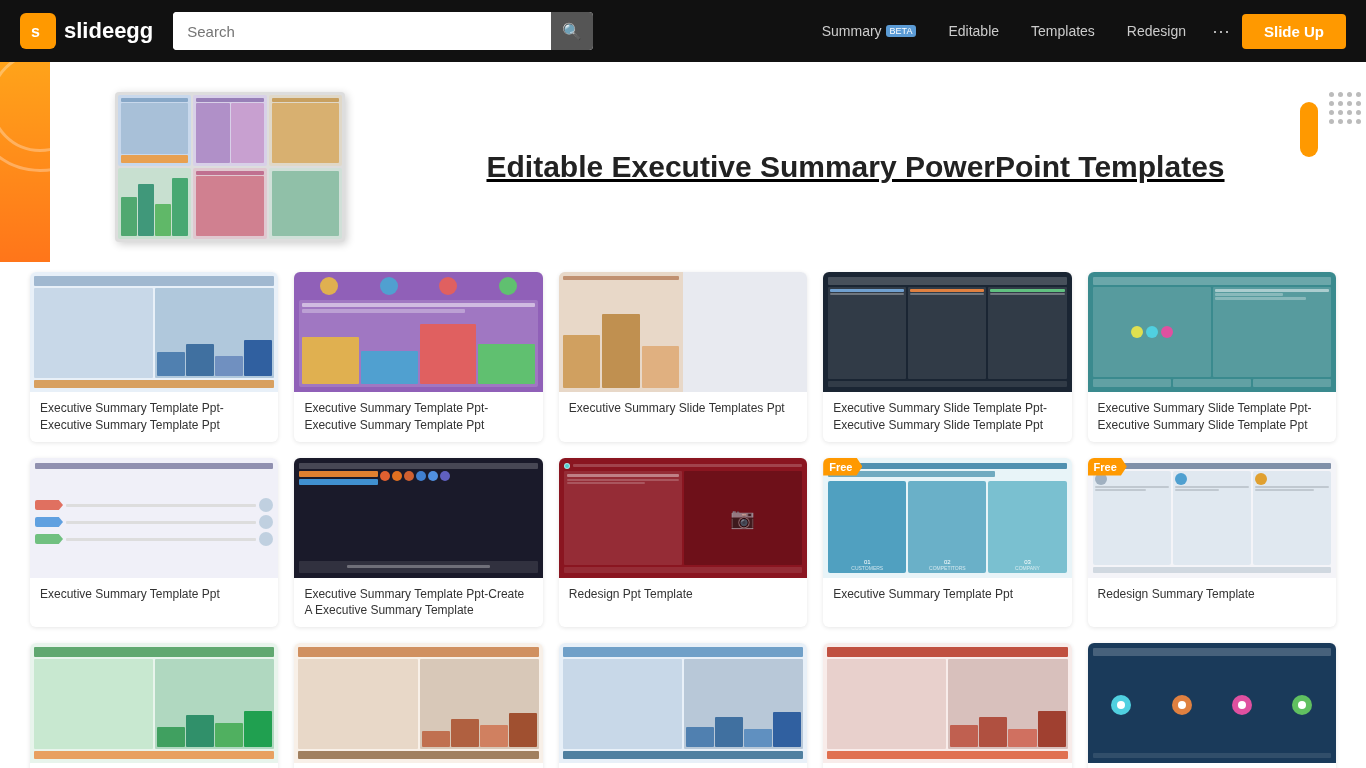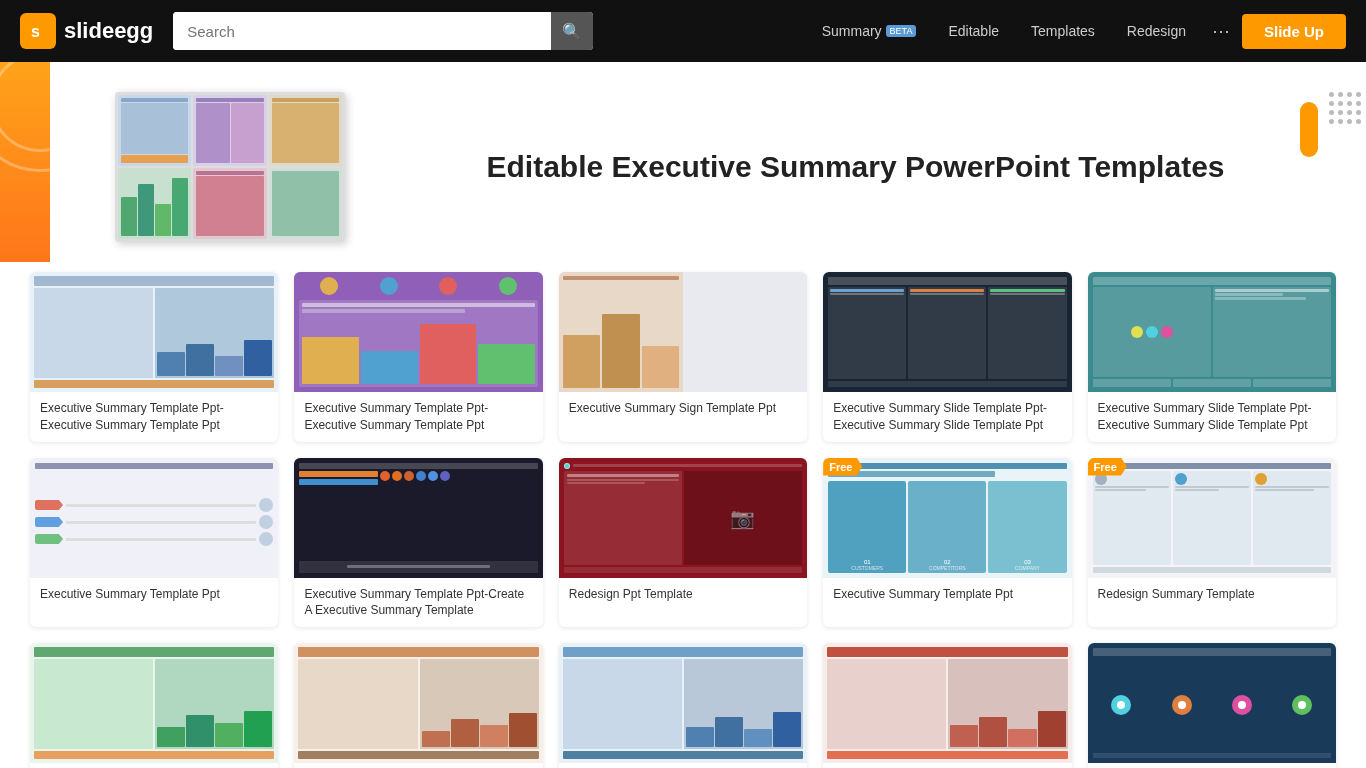--- a/index.html
+++ b/index.html
@@ -213,21 +213,21 @@
       <span class="beta-badge">BETA</span>
     </a>
     <a class="nav-item">Editable</a>
     <a class="nav-item">Templates</a>
     <a class="nav-item">Redesign</a>
     <span class="nav-dots nav-item">···</span>
     <button class="signup-btn">Slide Up</button>
   </nav>
 </header>
 
-<section class="hero" style="background:#fff; position:relative; min-height:160px;">
+<section class="hero" style="background:#fff; position:relative; min-height:160px;text-decoration:underline;">
 
   <div style="position:absolute;left:0;top:0;bottom:0;width:50px;background:linear-gradient(180deg,#f90 0%,#ff6600 100%);opacity:0.9;z-index:0;"></div>
 
   <div style="position:absolute;left:0;top:0;width:90px;height:160px;overflow:hidden;z-index:1;">
     <div style="position:absolute;left:-30px;top:-30px;width:140px;height:140px;border-radius:50%;border:3px solid rgba(255,255,255,0.3);"></div>
     <div style="position:absolute;left:-10px;top:-10px;width:100px;height:100px;border-radius:50%;border:3px solid rgba(255,255,255,0.3);"></div>
   </div>
 
   <div class="hero-image-wrap" style="z-index:2; margin-left:75px;">
     <div style="width:230px;height:150px;display:grid;grid-template-columns:1fr 1fr 1fr;grid-template-rows:1fr 1fr;gap:2px;background:#ddd;border-radius:4px;padding:3px;box-shadow:2px 2px 8px rgba(0,0,0,0.2);">
@@ -356,21 +356,21 @@
             <div style="height:4px;background:#c09070;border-radius:1px;"></div>
             <div style="flex:1;display:flex;gap:2px;align-items:flex-end;">
               <div style="flex:1;height:50%;background:#d0a060;border-radius:1px;"></div>
               <div style="flex:1;height:70%;background:#c09050;border-radius:1px;"></div>
               <div style="flex:1;height:40%;background:#e0b080;border-radius:1px;"></div>
             </div>
           </div>
         </div>
       </div>
       <div class="card-label">
-        <span>Executive Summary Sign Template Ppt</span>
+        <span>Executive Summary Slide Templates Ppt</span>
       </div>
     </div>
 
     <div class="card">
       <div class="card-thumb">
         <div style="width:100%;height:100%;background:#1a2533;display:flex;flex-direction:column;padding:5px;gap:2px;">
           <div style="height:8px;background:rgba(255,255,255,0.2);border-radius:1px;"></div>
           <div style="flex:1;display:grid;grid-template-columns:1fr 1fr 1fr;gap:2px;">
             <div style="background:rgba(255,255,255,0.1);border-radius:1px;padding:2px;">
               <div style="height:3px;background:#70a0d0;border-radius:1px;margin-bottom:1px;"></div>

